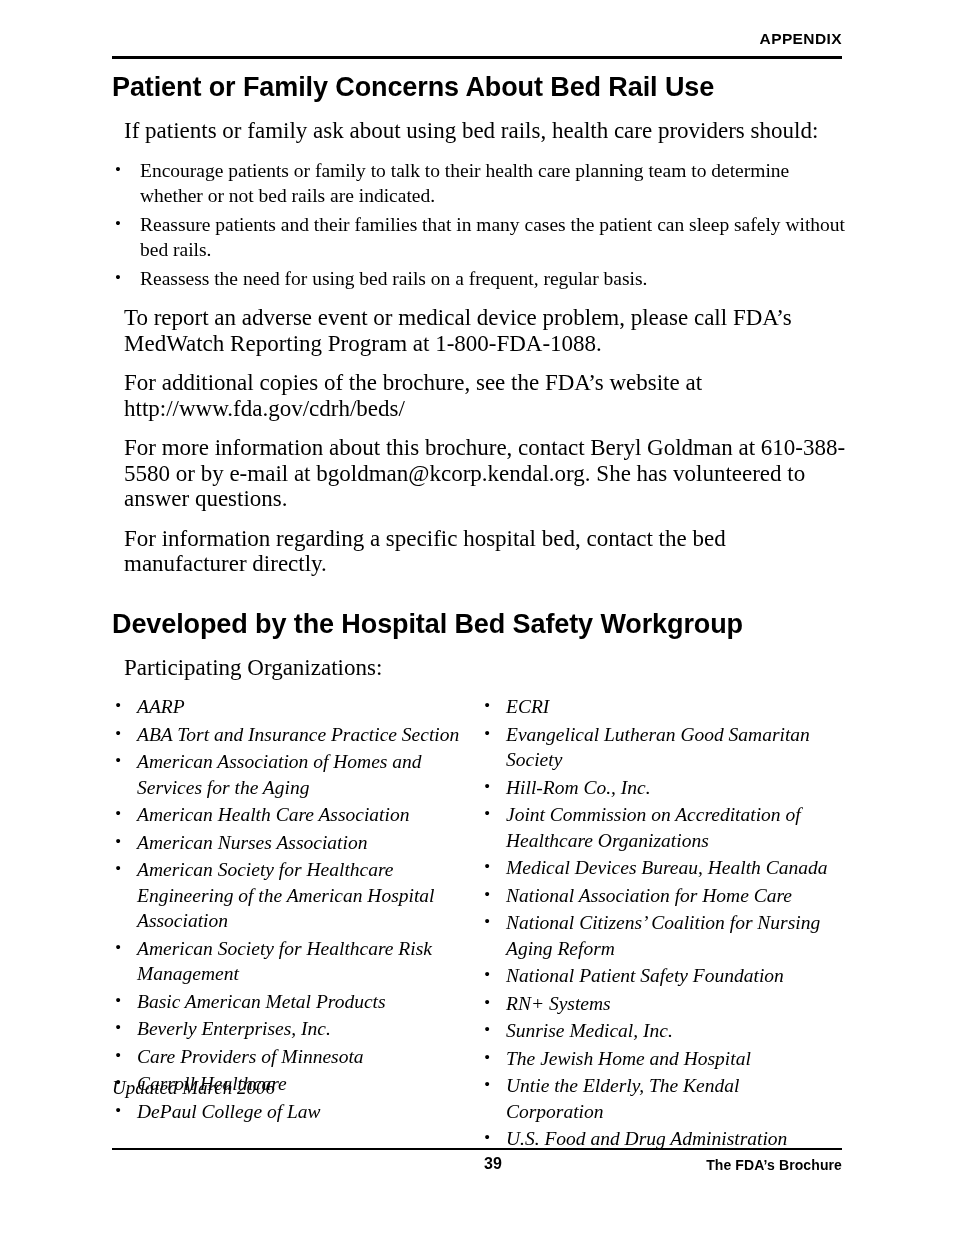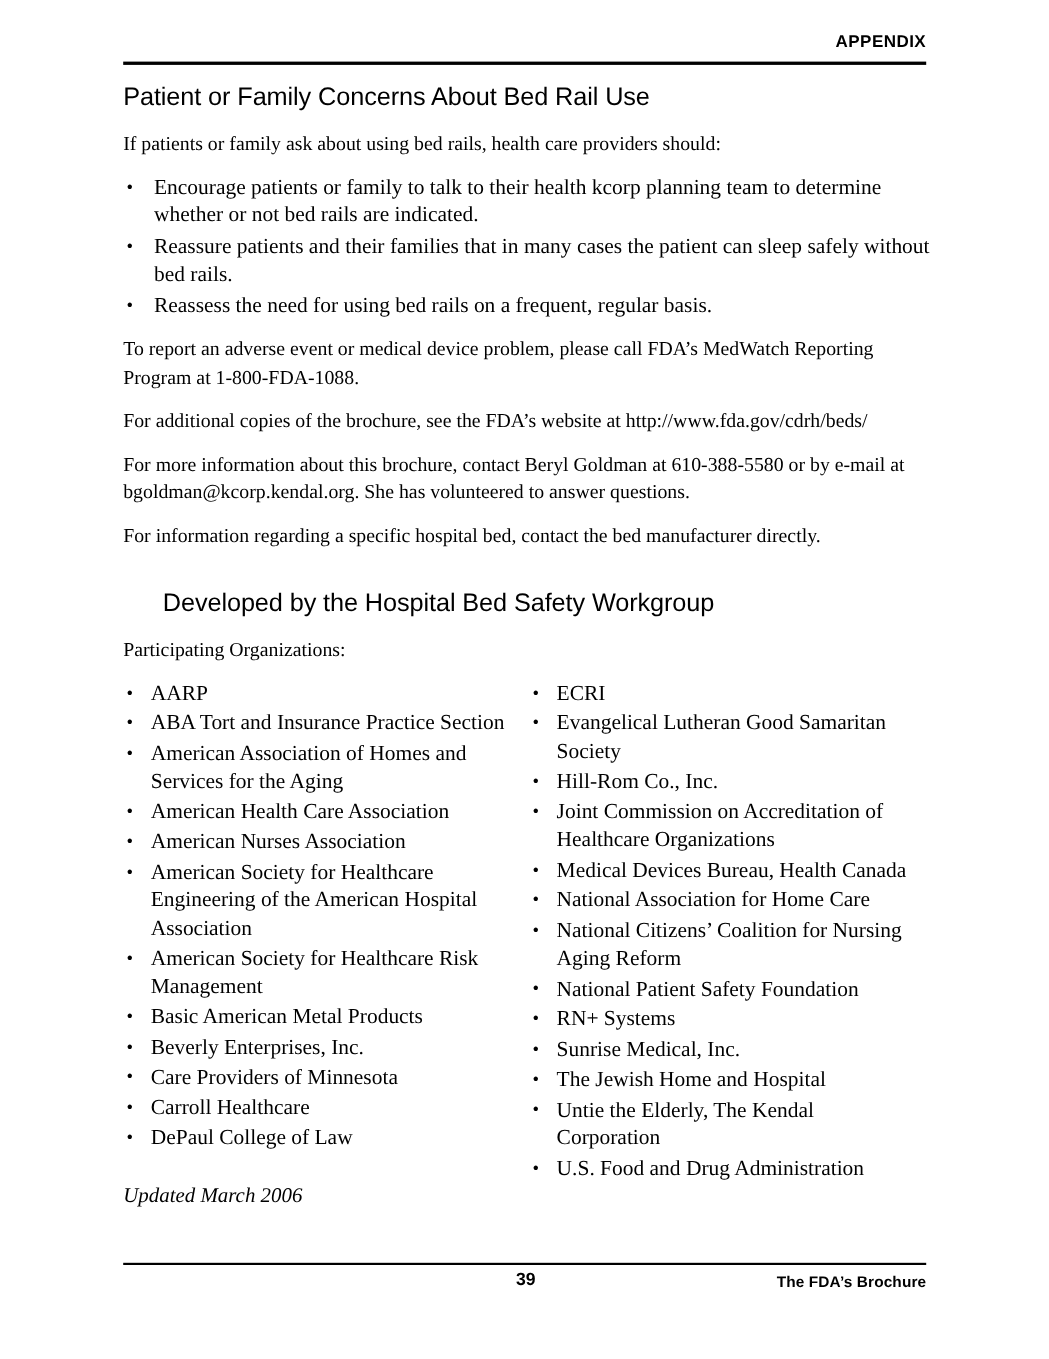--- a/index.html
+++ b/index.html
@@ -48,36 +48,35 @@
   
   .content {
     position: absolute;
     left: 112px;
     top: 74px;
     width: 734px;
   }
 
   h1.section-title {
     font-family: "Liberation Sans", sans-serif;
-    font-weight: normal;
-    font-size: 23px;
+    font-weight: bold;
+    font-size: 27px;
     line-height: 26px;
     margin: 0 0 18px 0;
     letter-spacing: -0.1px;
   }
   h1.section-title.second {
     margin-top: 34px;
-    margin-left: 36px;
   }
 
   p.body-text {
     font-family: "Liberation Serif", serif;
-    font-size: 18px;
-    line-height: 25.5px;
-    margin: 0 0 14px 0;
+    font-size: 23px;
+    line-height: 25.5px;
+    margin: 0 0 14px 12px;
     text-align: left;
   }
 
   ul.bullets {
     list-style: none;
     margin: 0 0 14px 0;
     padding: 0;
   }
   ul.bullets > li {
     position: relative;
@@ -105,20 +104,21 @@
     position: absolute;
     top: 0;
   }
   .orgs-col.left  { left: 0px;   width: 360px; }
   .orgs-col.right { left: 369px; width: 355px; }
 
   ul.org-list {
     list-style: none;
     margin: 0;
     padding: 0;
+    font-style: italic;
   }
   ul.org-list > li {
     position: relative;
     padding-left: 25px;
     font-family: "Liberation Serif", serif;
     font-size: 19.5px;
     line-height: 25.5px;
     margin-bottom: 2px;
   }
   ul.org-list > li::before {
@@ -152,21 +152,21 @@
   }
   .footer {
     position: absolute;
     left: 112px;
     top: 1155px;
     width: 730px;
     height: 24px;
   }
   .page-number {
     position: absolute;
-    left: 1px;
+    left: 16px;
     top: 0;
     width: 730px;
     text-align: center;
     font-family: "Liberation Sans", sans-serif;
     font-weight: bold;
     font-size: 16px;
   }
   .footer-label {
     position: absolute;
     right: 0;
@@ -185,21 +185,21 @@
   <div class="running-head">APPENDIX</div>
   <div class="rule-top"></div>
 
   <div class="content">
 
     <h1 class="section-title">Patient or Family Concerns About Bed Rail Use</h1>
 
     <p class="body-text">If patients or family ask about using bed rails, health care providers should:</p>
 
     <ul class="bullets">
-      <li>Encourage patients or family to talk to their health kcorp planning team to determine whether or not bed rails are indicated.</li>
+      <li>Encourage patients or family to talk to their health care planning team to determine whether or not bed rails are indicated.</li>
       <li>Reassure patients and their families that in many cases the patient can sleep safely without bed rails.</li>
       <li>Reassess the need for using bed rails on a frequent, regular basis.</li>
     </ul>
 
     <p class="body-text">To report an adverse event or medical device problem, please call FDA’s MedWatch Reporting Program at 1-800-FDA-1088.</p>
     <p class="body-text">For additional copies of the brochure, see the FDA’s website at http://www.fda.gov/cdrh/beds/</p>
     <p class="body-text">For more information about this brochure, contact Beryl Goldman at 610-388-5580 or by e-mail at bgoldman@kcorp.kendal.org. She has volunteered to answer questions.</p>
     <p class="body-text">For information regarding a specific hospital bed, contact the bed manufacturer directly.</p>
 
     <h1 class="section-title second">Developed by the Hospital Bed Safety Workgroup</h1>

